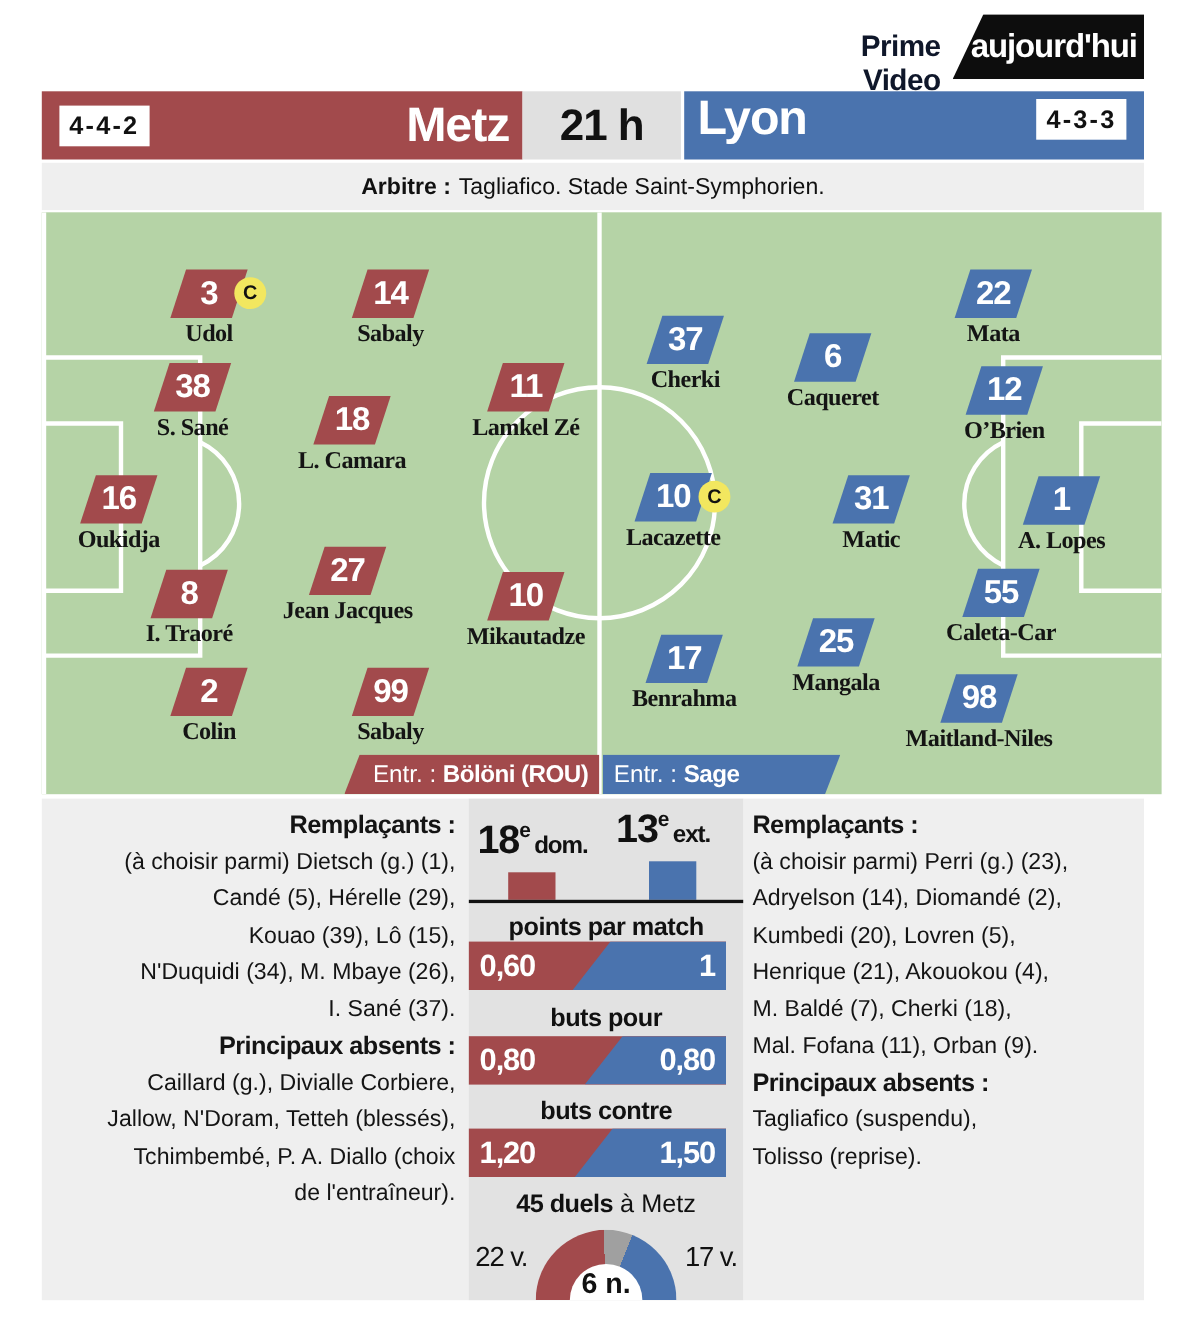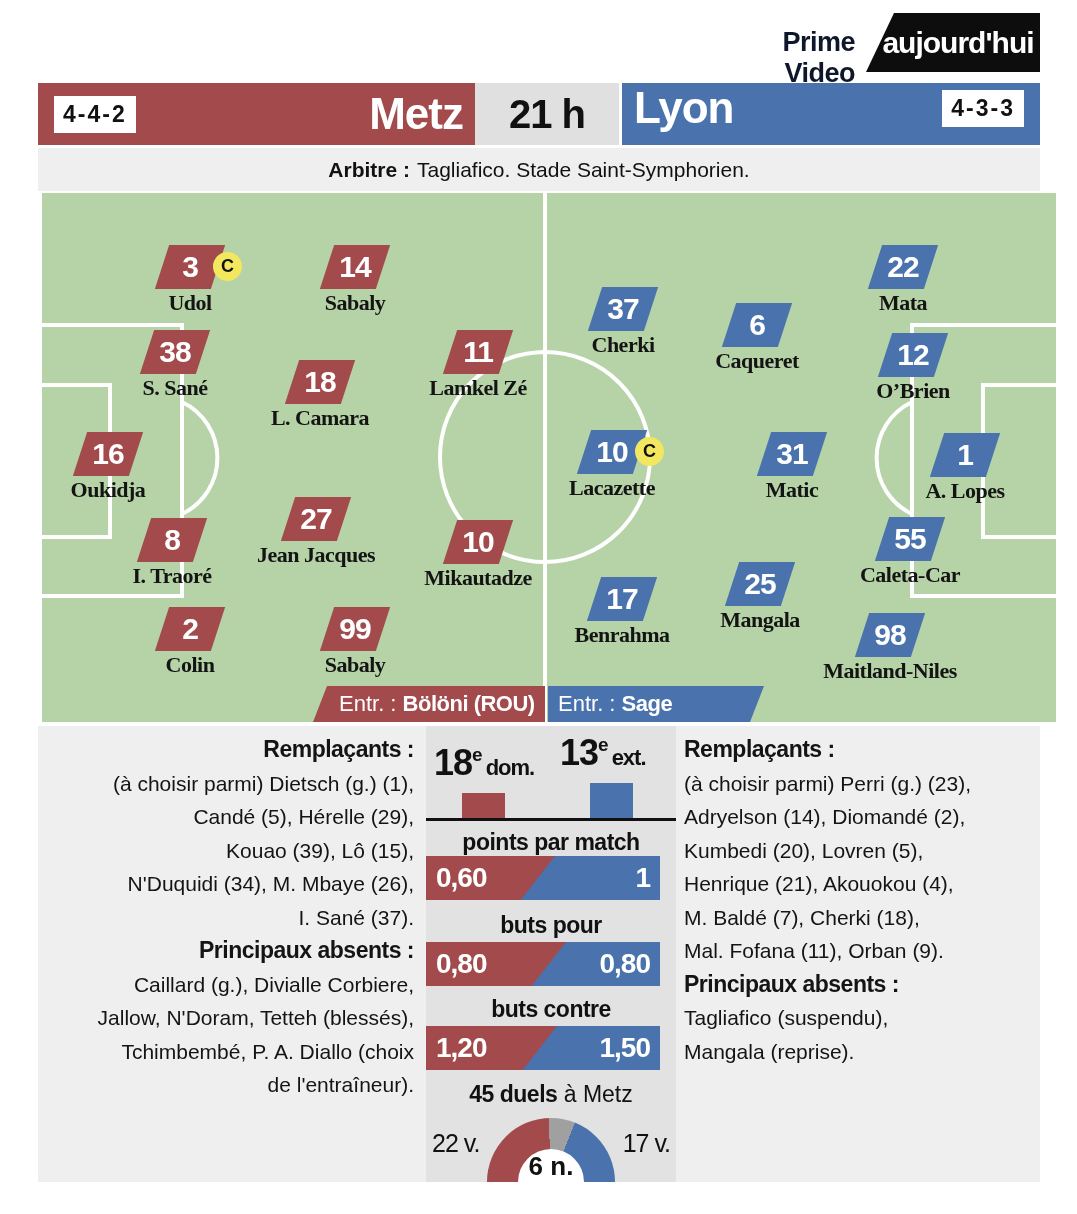--- a/index.html
+++ b/index.html
@@ -314,15 +314,15 @@
       <div class="pline">(à choisir parmi) Perri (g.) (23),</div>
       <div class="pline">Adryelson (14), Diomandé (2),</div>
       <div class="pline">Kumbedi (20), Lovren (5),</div>
       <div class="pline">Henrique (21), Akouokou (4),</div>
       <div class="pline">M. Baldé (7), Cherki (18),</div>
       <div class="pline">Mal. Fofana (11), Orban (9).</div>
     </div>
   <div class="ptitle">Principaux absents :</div>
   <div>
       <div class="pline">Tagliafico (suspendu),</div>
-      <div class="pline">Mangala (reprise).</div>
+      <div class="pline">Tolisso (reprise).</div>
     </div>
 </div>
 
 </body></html>

